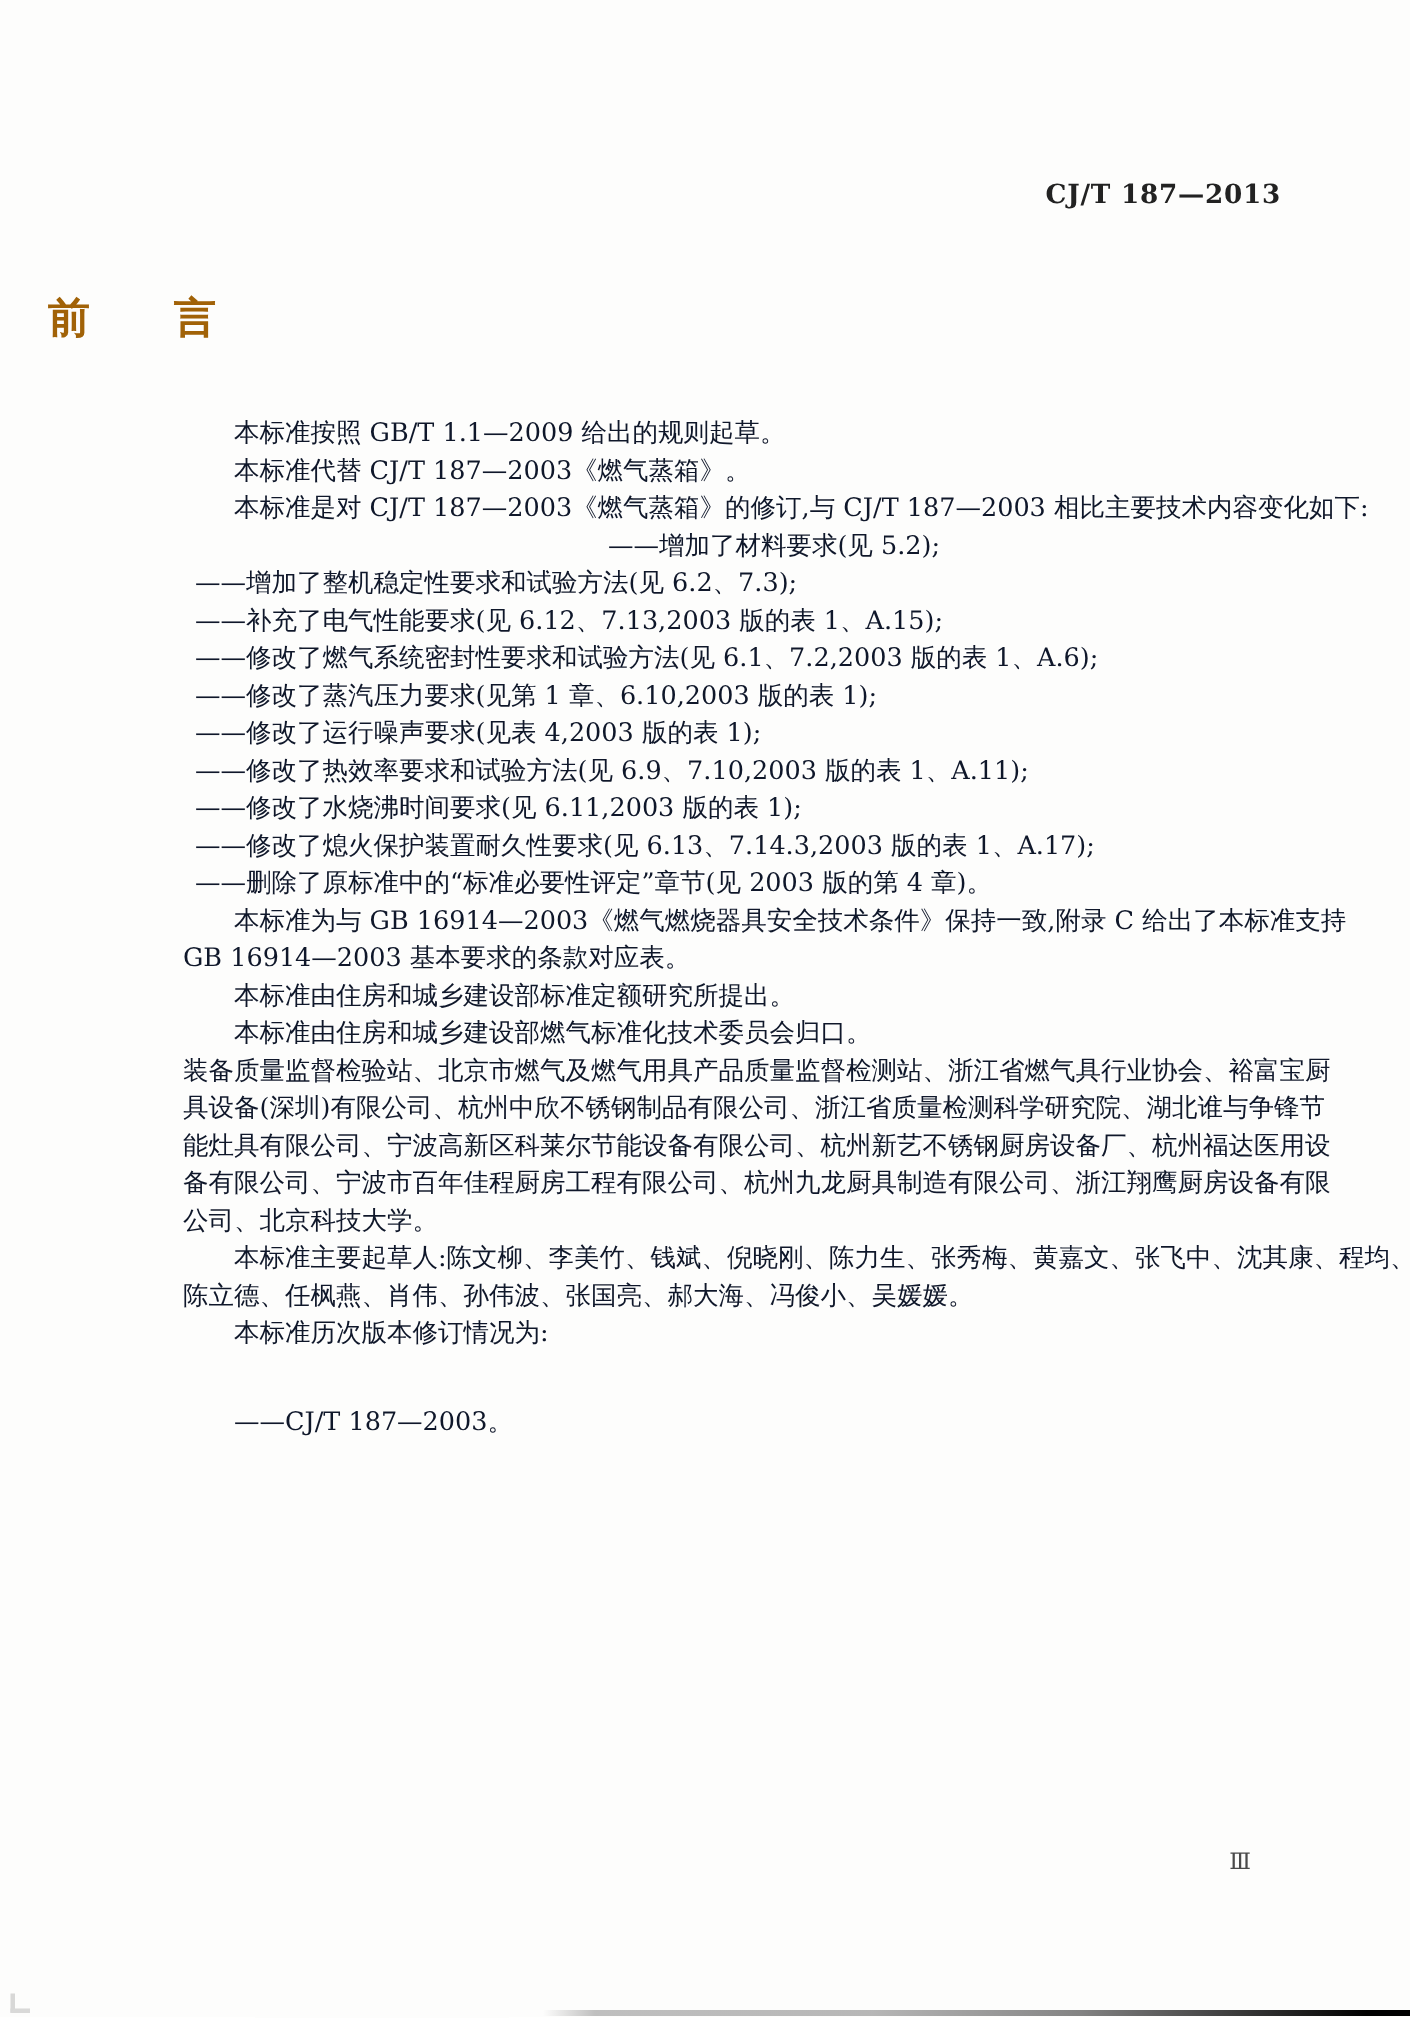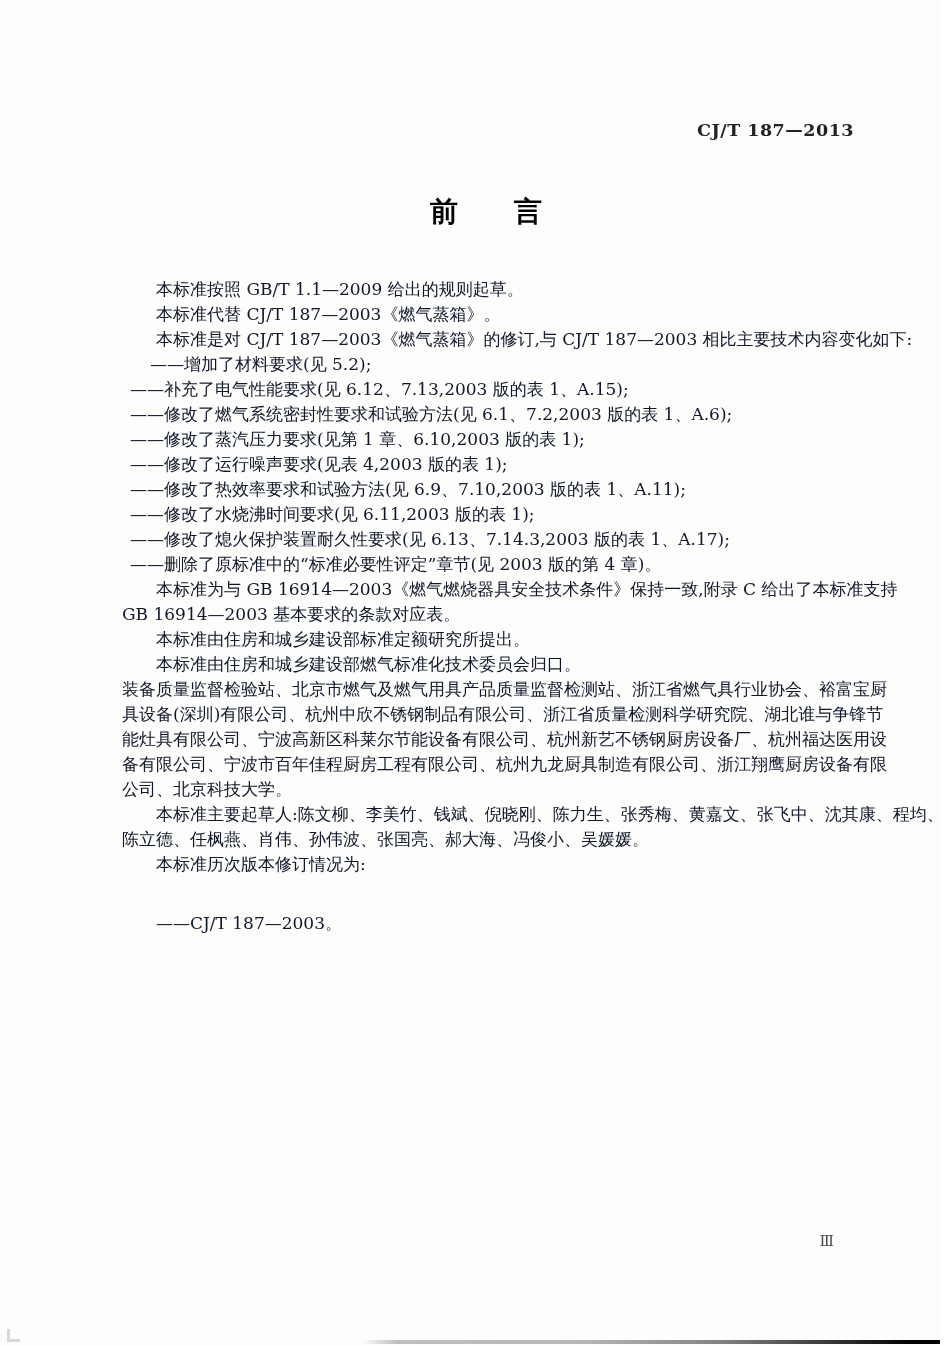--- a/index.html
+++ b/index.html
@@ -24,43 +24,42 @@
     font-weight: 700;
     letter-spacing: 0.5px;
     color: #222;
     white-space: nowrap;
   }
   .doc-title {
     position: absolute;
     top: 193px;
     left: 0;
     width: 100%;
-    text-align: center;
     padding-left: 32px;
     box-sizing: border-box;
     font-size: 28px;
     font-weight: 700;
-    color: #000000;
+    color: #a16207;
     white-space: nowrap;
   }
   .foreword {
     position: absolute;
     left: 122px;
     top: 277px;
     width: 760px;
     font-size: 17px;
     line-height: 25px;
     color: #0f172a;
   }
   .ln {
     white-space: nowrap;
     height: 25px;
   }
   .p-ind   { padding-left: 34px; }  
-  .dash-a  { padding-left: 28px; }  
+  .dash-a  { padding-left: 28px; text-align: center; }  
   .dash-b  { padding-left: 8px;  }  
   .dash-c  { padding-left: 34px; margin-top: 34px; }  
   .flush   { padding-left: 0; }     
   .page-number {
     position: absolute;
     top: 1232px;
     right: 106px;
     font-size: 15px;
     color: #4a4a4a;
   }
@@ -96,20 +95,21 @@
 
   <div class="standard-code">CJ/T 187—2013</div>
 
   <div class="doc-title">前　　言</div>
 
   <div class="foreword">
     <div class="ln p-ind">本标准按照 GB/T 1.1—2009 给出的规则起草。</div>
     <div class="ln p-ind">本标准代替 CJ/T 187—2003《燃气蒸箱》。</div>
     <div class="ln p-ind">本标准是对 CJ/T 187—2003《燃气蒸箱》的修订,与 CJ/T 187—2003 相比主要技术内容变化如下:</div>
     <div class="ln dash-a">——增加了材料要求(见 5.2);</div>
+    <div class="ln dash-b">——增加了整机稳定性要求和试验方法(见 6.2、7.3);</div>
     <div class="ln dash-b">——补充了电气性能要求(见 6.12、7.13,2003 版的表 1、A.15);</div>
     <div class="ln dash-b">——修改了燃气系统密封性要求和试验方法(见 6.1、7.2,2003 版的表 1、A.6);</div>
     <div class="ln dash-b">——修改了蒸汽压力要求(见第 1 章、6.10,2003 版的表 1);</div>
     <div class="ln dash-b">——修改了运行噪声要求(见表 4,2003 版的表 1);</div>
     <div class="ln dash-b">——修改了热效率要求和试验方法(见 6.9、7.10,2003 版的表 1、A.11);</div>
     <div class="ln dash-b">——修改了水烧沸时间要求(见 6.11,2003 版的表 1);</div>
     <div class="ln dash-b">——修改了熄火保护装置耐久性要求(见 6.13、7.14.3,2003 版的表 1、A.17);</div>
     <div class="ln dash-b">——删除了原标准中的“标准必要性评定”章节(见 2003 版的第 4 章)。</div>
     <div class="ln p-ind">本标准为与 GB 16914—2003《燃气燃烧器具安全技术条件》保持一致,附录 C 给出了本标准支持</div>
     <div class="ln flush">GB 16914—2003 基本要求的条款对应表。</div>

